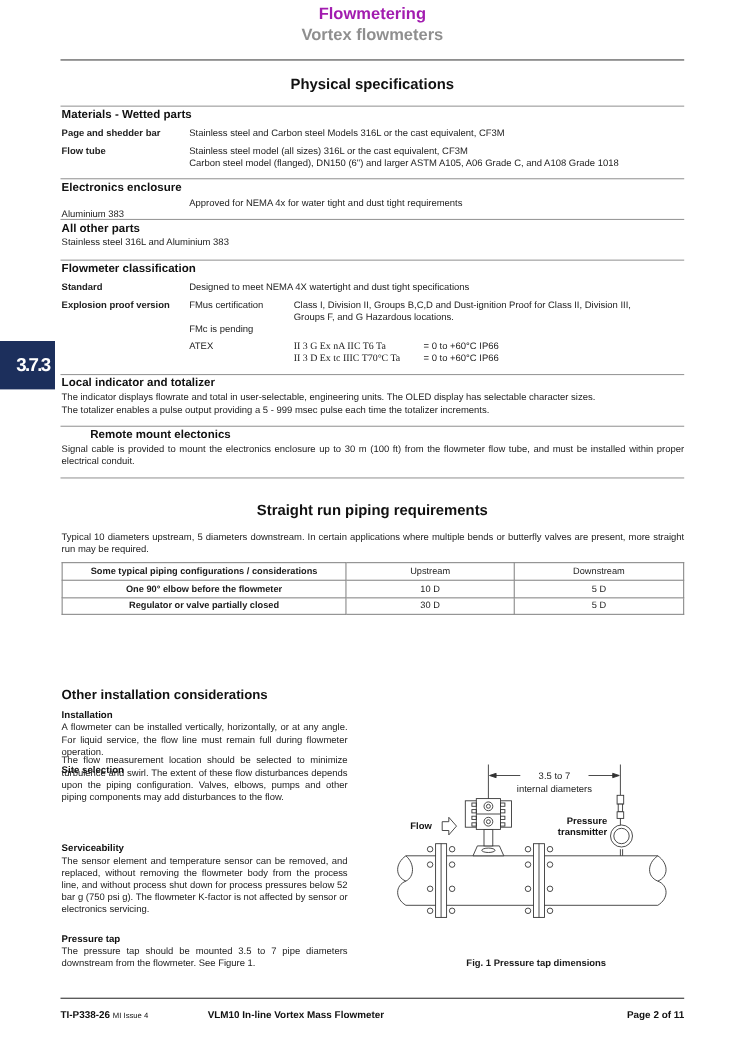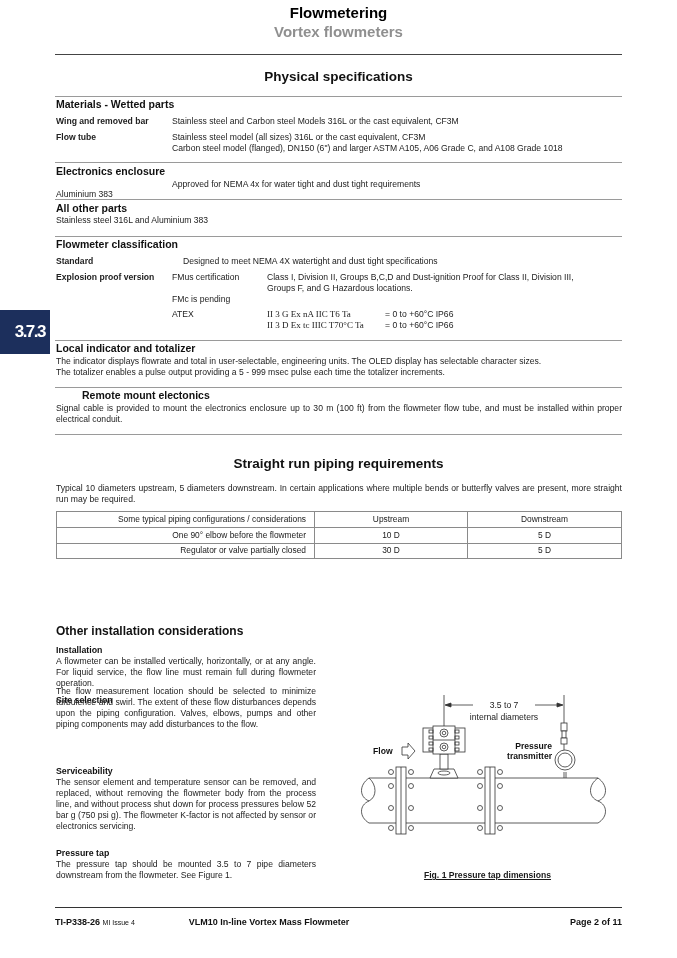--- a/index.html
+++ b/index.html
@@ -1,84 +1,84 @@
 <!DOCTYPE html>
 <html><head>
 <meta charset="utf-8">
 <style>
   * { box-sizing: border-box; margin: 0; padding: 0; }
   html, body { width: 677px; height: 958px; background: #ffffff; overflow: hidden; }
   body { position: relative; font-family: "Liberation Sans", sans-serif; color: #1a1a1a; font-size: 8.6px; line-height: 11px; }
 
   .header { position: absolute; left: 0; top: 4px; width: 677px; text-align: center; }
-  .header .t1 { font-size: 15px; font-weight: bold; color: #000000; line-height: 18px; }
+  .header .t1 { font-size: 15px; font-weight: bold; color: #a21caf; line-height: 18px; }
   .header .t2 { font-size: 15px; font-weight: bold; color: #8f8f8f; line-height: 19px; }
 
   .rule { position: absolute; left: 55px; width: 567px; height: 0; border-top: 1px solid #9a9a9a; }
   .rule.dark { border-top: 1.5px solid #444; }
 
   .h2 { position: absolute; left: 55px; width: 567px; text-align: center; font-size: 13.5px; font-weight: bold; color: #111; }
   .h3 { position: absolute; left: 56px; font-size: 10.5px; font-weight: bold; color: #111; }
   .h4 { position: absolute; left: 56px; font-size: 8.8px; font-weight: bold; color: #111; }
   .txt { position: absolute; font-size: 8.6px; color: #222; white-space: nowrap; }
   .bold { font-weight: bold; }
   .para { position: absolute; left: 56px; width: 566px; font-size: 8.6px; color: #222; text-align: justify; line-height: 11px; }
   .para.narrow { width: 260px; }
 
   .tab-marker { position: absolute; left: 0; top: 310px; width: 50px; height: 44px; background: #1c2f5c; color: #fff; font-family: "Liberation Sans", sans-serif; font-size: 17px; font-weight: bold; letter-spacing: -1.5px; text-align: right; padding-right: 5px; line-height: 44px; }
 
   table.piping { position: absolute; left: 56px; top: 511px; width: 566px; border-collapse: collapse; font-size: 8.4px; }
   table.piping td, table.piping th { border: 1px solid #8a8a8a; height: 15.8px; padding: 0 8px; }
   table.piping th { font-weight: bold; }
-  table.piping th.c1, table.piping td.c1 { text-align: right; width: 258px; font-weight: normal; }
+  table.piping th.c1, table.piping td.c1 { text-align: center; width: 258px; font-weight: bold; }
   table.piping th.c2, table.piping td.c2, table.piping th.c3, table.piping td.c3 { text-align: center; font-weight: normal; }
   table.piping th.c2, table.piping th.c3 { font-weight: normal; }
   table.piping th.c2 { width: 153px; }
 
   .diagram { position: absolute; left: 355px; top: 690px; width: 265px; height: 175px; }
-  .fig-caption { position: absolute; left: 355px; top: 870px; width: 265px; text-align: center; font-size: 8.6px; font-weight: bold; text-decoration: underline; }
+  .fig-caption { position: absolute; left: 355px; top: 870px; width: 265px; text-align: center; font-size: 8.6px; font-weight: bold; }
 
   .footer-rule { position: absolute; left: 55px; top: 907px; width: 567px; border-top: 1.5px solid #333; }
   .footer { position: absolute; top: 917px; font-size: 9px; font-weight: bold; color: #111; white-space: nowrap; }
   .footer .small { font-size: 7px; font-weight: normal; }
 </style>
 </head>
 <body>
 
 <div class="header">
   <div class="t1">Flowmetering</div>
   <div class="t2">Vortex flowmeters</div>
 </div>
 <div class="rule dark" style="top:54px;"></div>
 
 <div class="tab-marker">3.7.3</div>
 
 <div class="h2" style="top:71px;">Physical specifications</div>
 <div class="rule" style="top:96px;"></div>
 
 <div class="h3" style="top:99px;">Materials - Wetted parts</div>
-<div class="txt bold" style="left:56px; top:116px;">Wing and removed bar</div>
+<div class="txt bold" style="left:56px; top:116px;">Page and shedder bar</div>
 <div class="txt" style="left:172px; top:116px;">Stainless steel and Carbon steel Models 316L or the cast equivalent, CF3M</div>
 <div class="txt bold" style="left:56px; top:132px;">Flow tube</div>
 <div class="txt" style="left:172px; top:132px;">Stainless steel model (all sizes) 316L or the cast equivalent, CF3M</div>
 <div class="txt" style="left:172px; top:143px;">Carbon steel model (flanged), DN150 (6") and larger ASTM A105, A06 Grade C, and A108 Grade 1018</div>
 <div class="rule" style="top:162px;"></div>
 
 <div class="h3" style="top:166px;">Electronics enclosure</div>
 <div class="txt" style="left:56px; top:189px;">Aluminium 383</div>
 <div class="txt" style="left:172px; top:179px;">Approved for NEMA 4x for water tight and dust tight requirements</div>
 <div class="rule" style="top:199px;"></div>
 
 <div class="h3" style="top:203px;">All other parts</div>
 <div class="txt" style="left:56px; top:215px;">Stainless steel 316L and Aluminium 383</div>
 <div class="rule" style="top:236px;"></div>
 
 <div class="h3" style="top:239px;">Flowmeter classification</div>
 <div class="txt bold" style="left:56px; top:256px;">Standard</div>
-<div class="txt" style="left:172px; top:256px;margin-left:11px;">Designed to meet NEMA 4X watertight and dust tight specifications</div>
+<div class="txt" style="left:172px; top:256px;">Designed to meet NEMA 4X watertight and dust tight specifications</div>
 <div class="txt bold" style="left:56px; top:272px;">Explosion proof version</div>
 <div class="txt" style="left:172px; top:272px;">FMus certification</div>
 <div class="txt" style="left:267px; top:272px;">Class I, Division II, Groups B,C,D and Dust-ignition Proof for Class II, Division III,</div>
 <div class="txt" style="left:267px; top:283px;">Groups F, and G Hazardous locations.</div>
 <div class="txt" style="left:172px; top:294px;">FMc is pending</div>
 <div class="txt" style="left:172px; top:309px;">ATEX</div>
 <div class="txt" style="left:267px; top:309px; font-family:'Liberation Serif', serif; font-size:9px;">II 3 G Ex nA IIC T6 Ta</div>
 <div class="txt" style="left:385px; top:309px;">=  0 to +60°C IP66</div>
 <div class="txt" style="left:267px; top:320px; font-family:'Liberation Serif', serif; font-size:9px;">II 3 D Ex tc IIIC T70°C Ta</div>
 <div class="txt" style="left:385px; top:320px;">=  0 to +60°C IP66</div>

